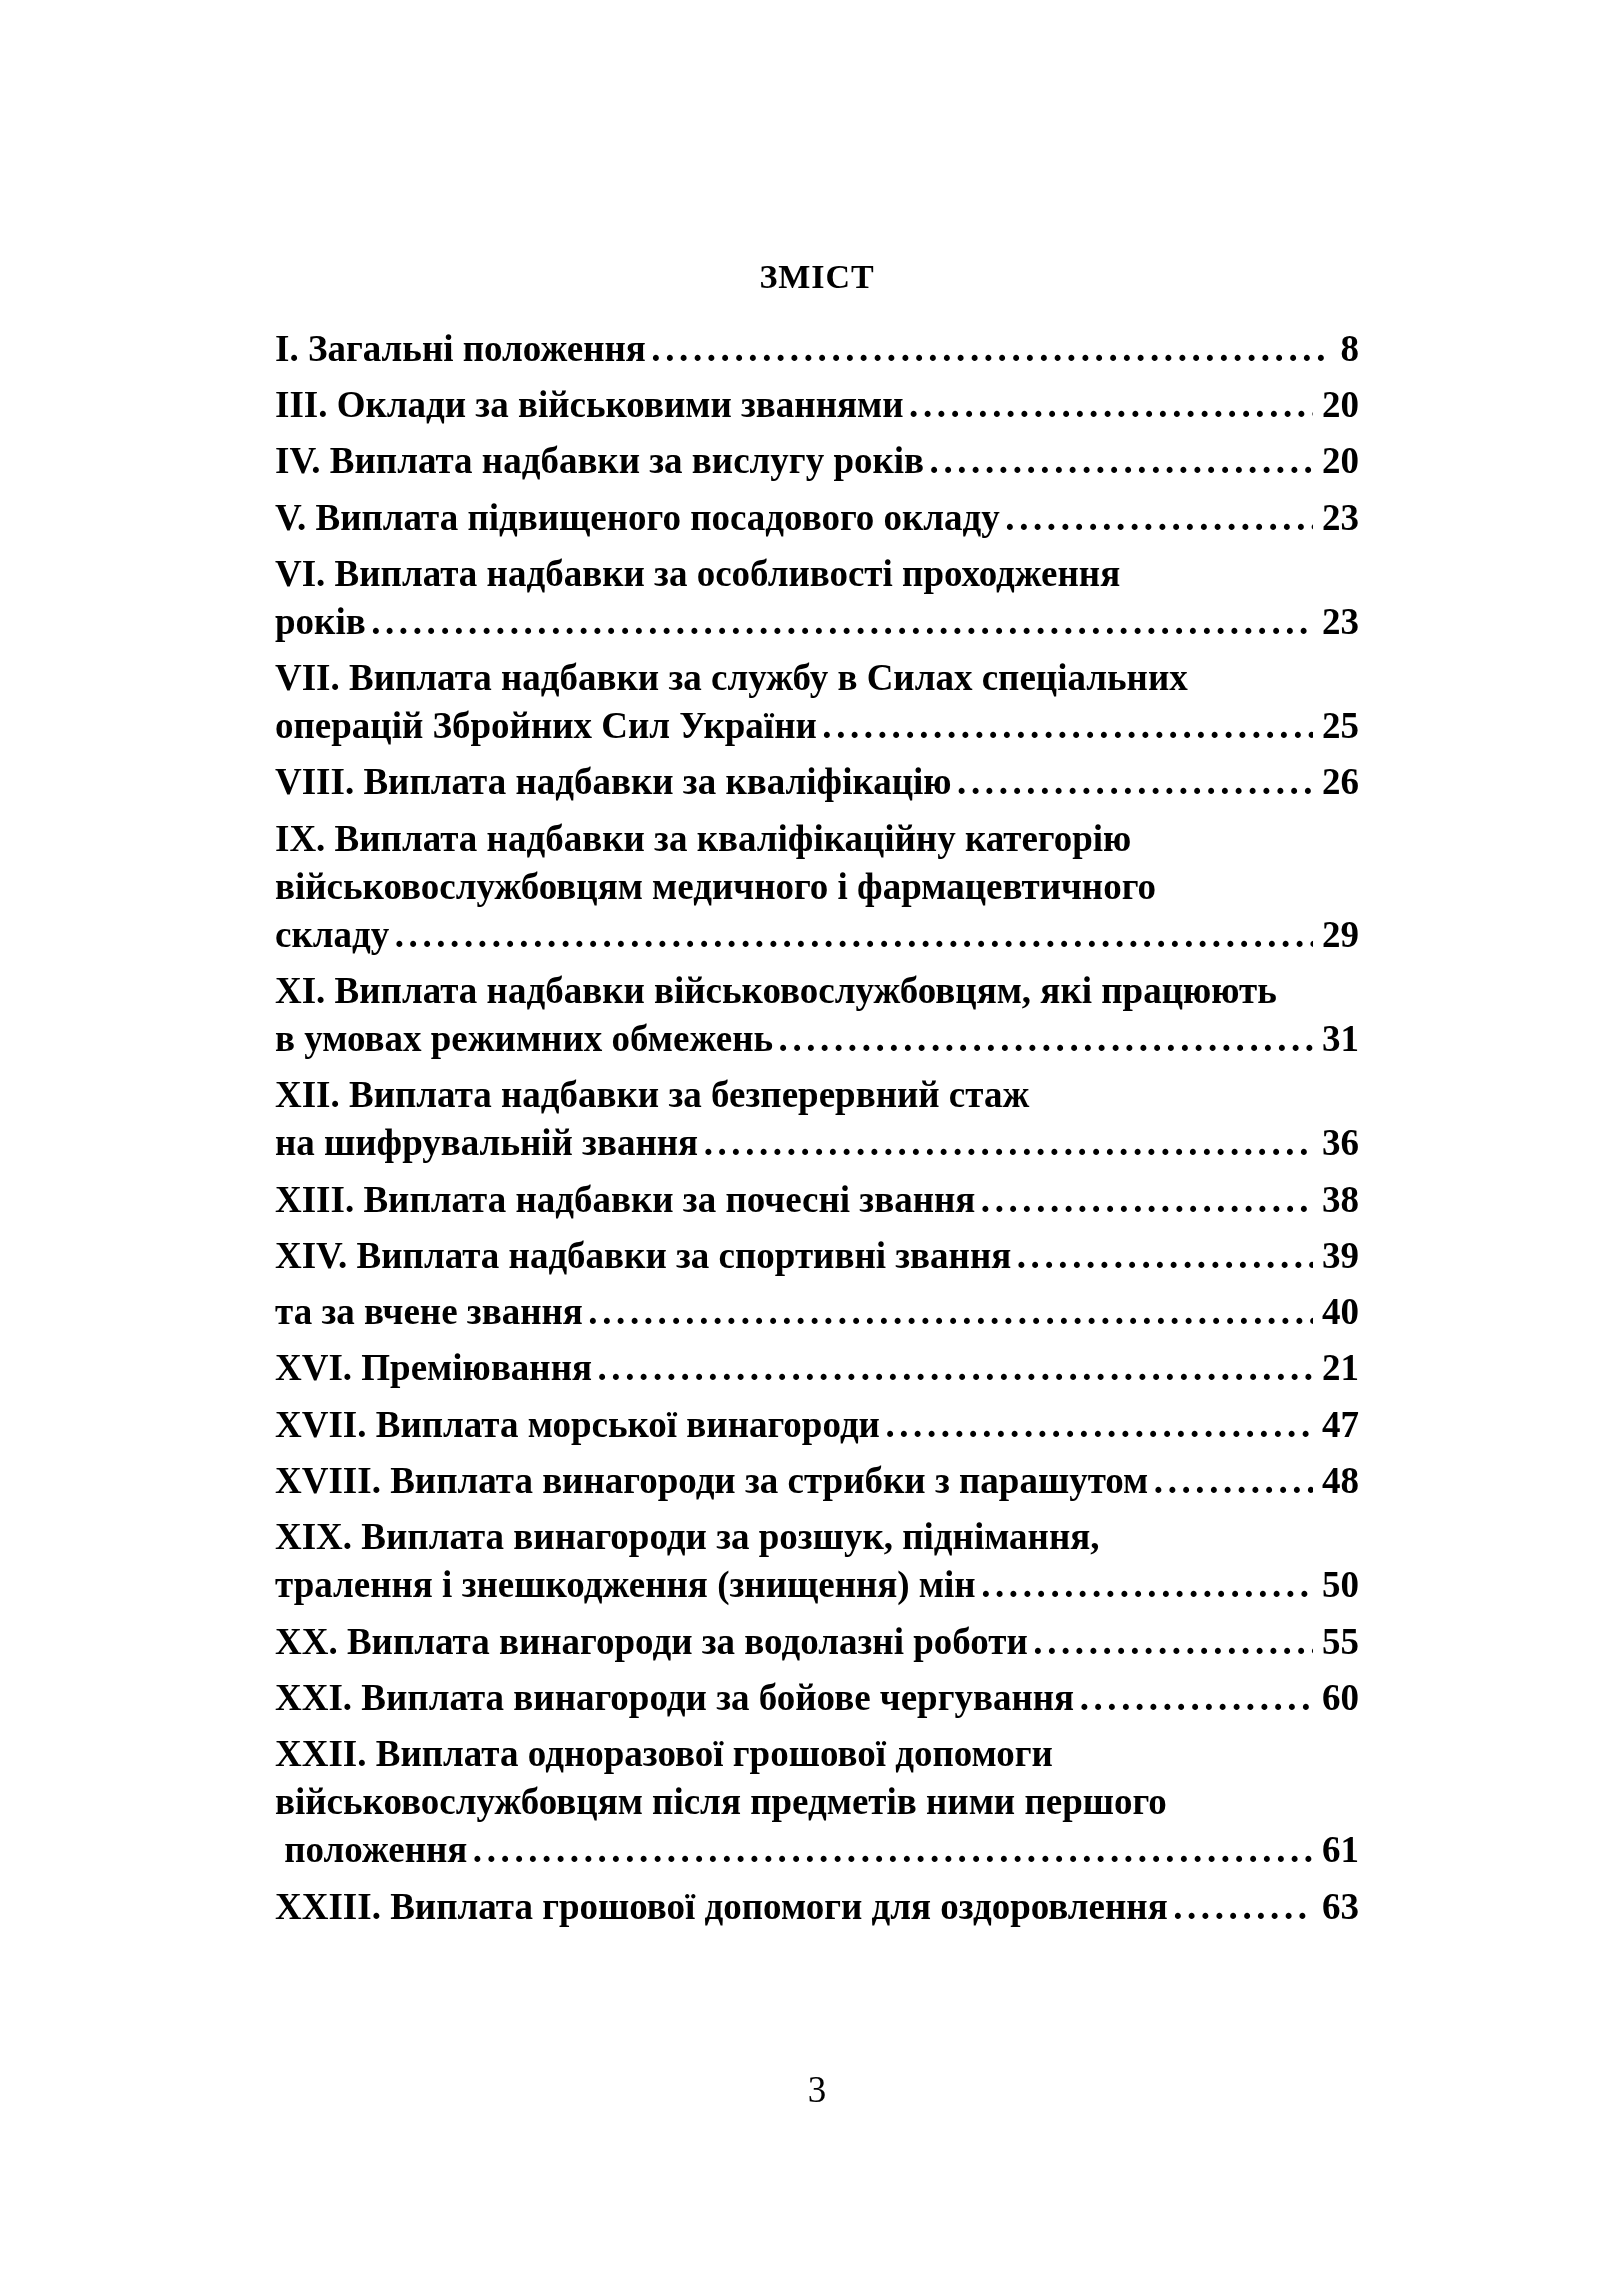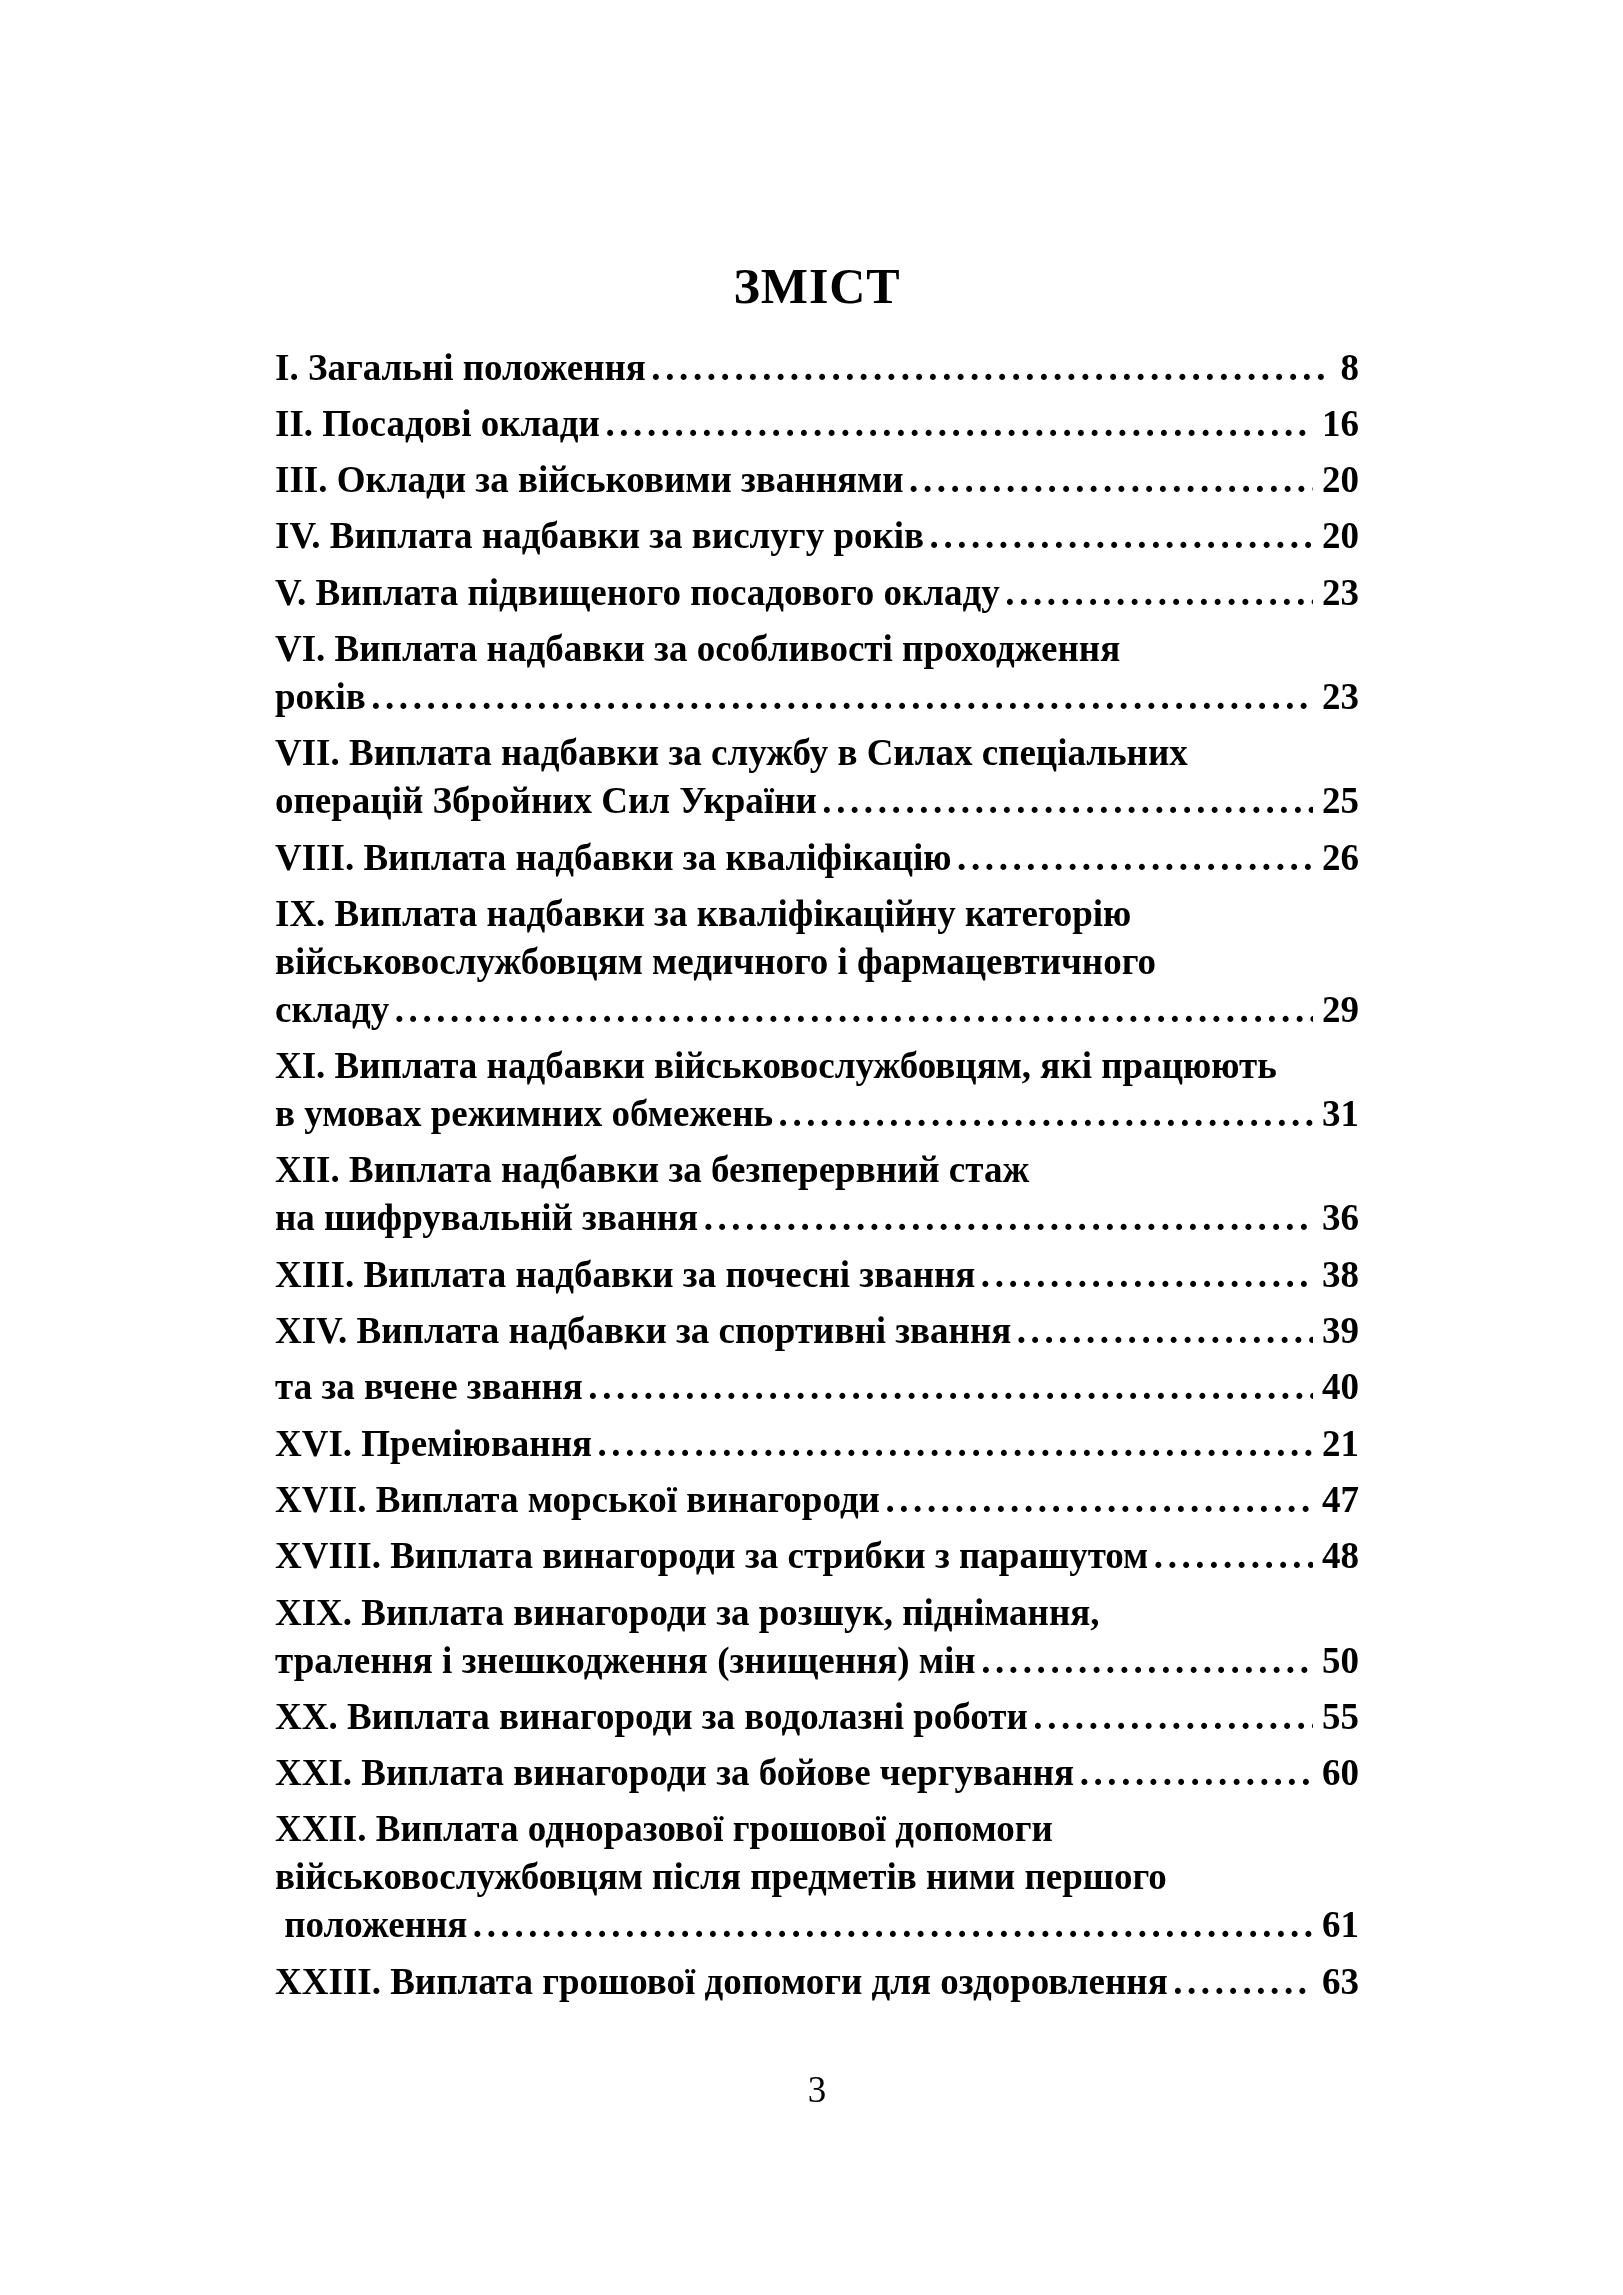--- a/index.html
+++ b/index.html
@@ -23,21 +23,21 @@
   }
   .content {
     position: absolute;
     left: 275px;
     top: 257px;
     width: 1084px;
   }
   .toc-title {
     margin: 0 0 27.5px 0;
     text-align: center;
-    font-size: 50px;
+    font-size: 34px;
     font-weight: bold;
     line-height: 1.18;
     letter-spacing: 0.9px;
   }
   .toc {
     font-size: 37px;
     font-weight: bold;
   }
   .entry {
     margin: 0 0 8.3px 0;
@@ -87,27 +87,20 @@
     <div class="toc" id="toc-container">
         <div class="entry">
           <div class="line">
             <span class="txt">I. Загальні положення</span>
             <span class="leader"></span>
             <span class="pg">8</span>
           </div>
         </div>
         <div class="entry">
           <div class="line">
-            <span class="txt">II. Посадові оклади</span>
-            <span class="leader"></span>
-            <span class="pg">16</span>
-          </div>
-        </div>
-        <div class="entry">
-          <div class="line">
             <span class="txt">III. Оклади за військовими званнями</span>
             <span class="leader"></span>
             <span class="pg">20</span>
           </div>
         </div>
         <div class="entry">
           <div class="line">
             <span class="txt">IV. Виплата надбавки за вислугу років</span>
             <span class="leader"></span>
             <span class="pg">20</span>

